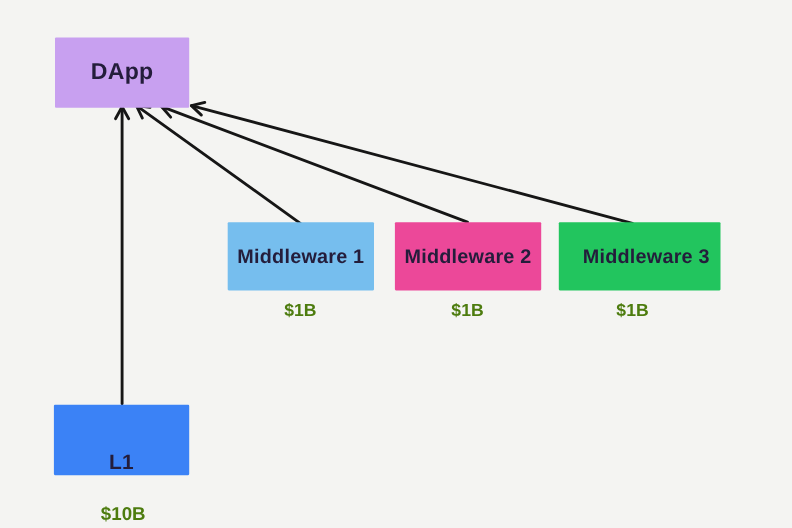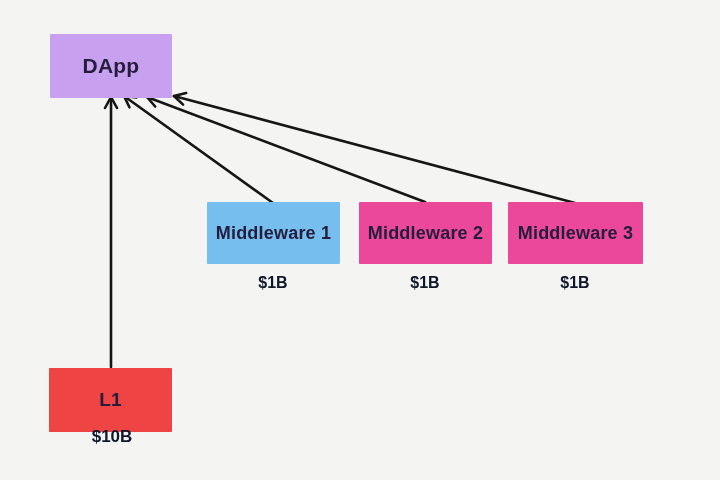--- a/index.html
+++ b/index.html
@@ -19,30 +19,30 @@
     border-radius:1px;
   }
   .node-dapp{left:50px;top:34px;width:122px;height:64px;font-size:21px;}
   .node-mw1{left:207px;top:202px;width:133px;height:62px;font-size:18px;text-align:center;}
   .node-mw2{left:359px;top:202px;width:133px;height:62px;font-size:18px;}
   .node-mw3{left:508px;top:202px;width:135px;height:62px;font-size:18px;}
   .node-l1{left:49px;top:368px;width:123px;height:64px;font-size:19px;}
   .value-label{
     position:absolute;
     transform:translateX(-50%);
-    color:#0f172a;
+    color:#4d7c0f;
     font-weight:600;
     font-size:16px;
     line-height:18px;
     white-space:nowrap;
   }
   .val-mw1{left:273px;top:274px;}
   .val-mw2{left:425px;top:274px;}
   .val-mw3{left:575px;top:274px;}
-  .val-l1{left:112px;top:428px;font-size:17px;text-align:center;}
+  .val-l1{left:112px;top:459px;font-size:17px;text-align:center;}
 </style>
 </head>
 <body>
 
 <div class="canvas" style="background: rgb(244, 244, 242);">
 
   <svg class="edges" width="720" height="480" viewBox="0 0 720 480">
     <defs>
       <marker id="arrowhead" markerUnits="userSpaceOnUse" markerWidth="18" markerHeight="18" viewBox="0 0 18 18" refX="15" refY="9" orient="auto-start-reverse">
         <path d="M4,3 L15,9 L4,15" fill="none" stroke="#161616" stroke-width="2.6" stroke-linecap="round" stroke-linejoin="round"></path>
@@ -59,25 +59,25 @@
   </div>
 
   <div class="node node-mw1" style="background: rgb(118, 190, 238);">
     <span>Middleware 1</span>
   </div>
 
   <div class="node node-mw2" style="background: #ec4899;">
     <span>Middleware 2</span>
   </div>
 
-  <div class="node node-mw3" style="background: #ec4899;">
+  <div class="node node-mw3" style="background: #22c55e; padding-left: 12px;">
     <span>Middleware 3</span>
   </div>
 
-  <div class="node node-l1" style="background: #ef4444;">
+  <div class="node node-l1" style="background: #3b82f6; align-items: flex-end;">
     <span>L1</span>
   </div>
 
   <div class="value-label val-mw1">$1B</div>
   <div class="value-label val-mw2">$1B</div>
   <div class="value-label val-mw3">$1B</div>
   <div class="value-label val-l1">$10B</div>
 
 </div>
 

